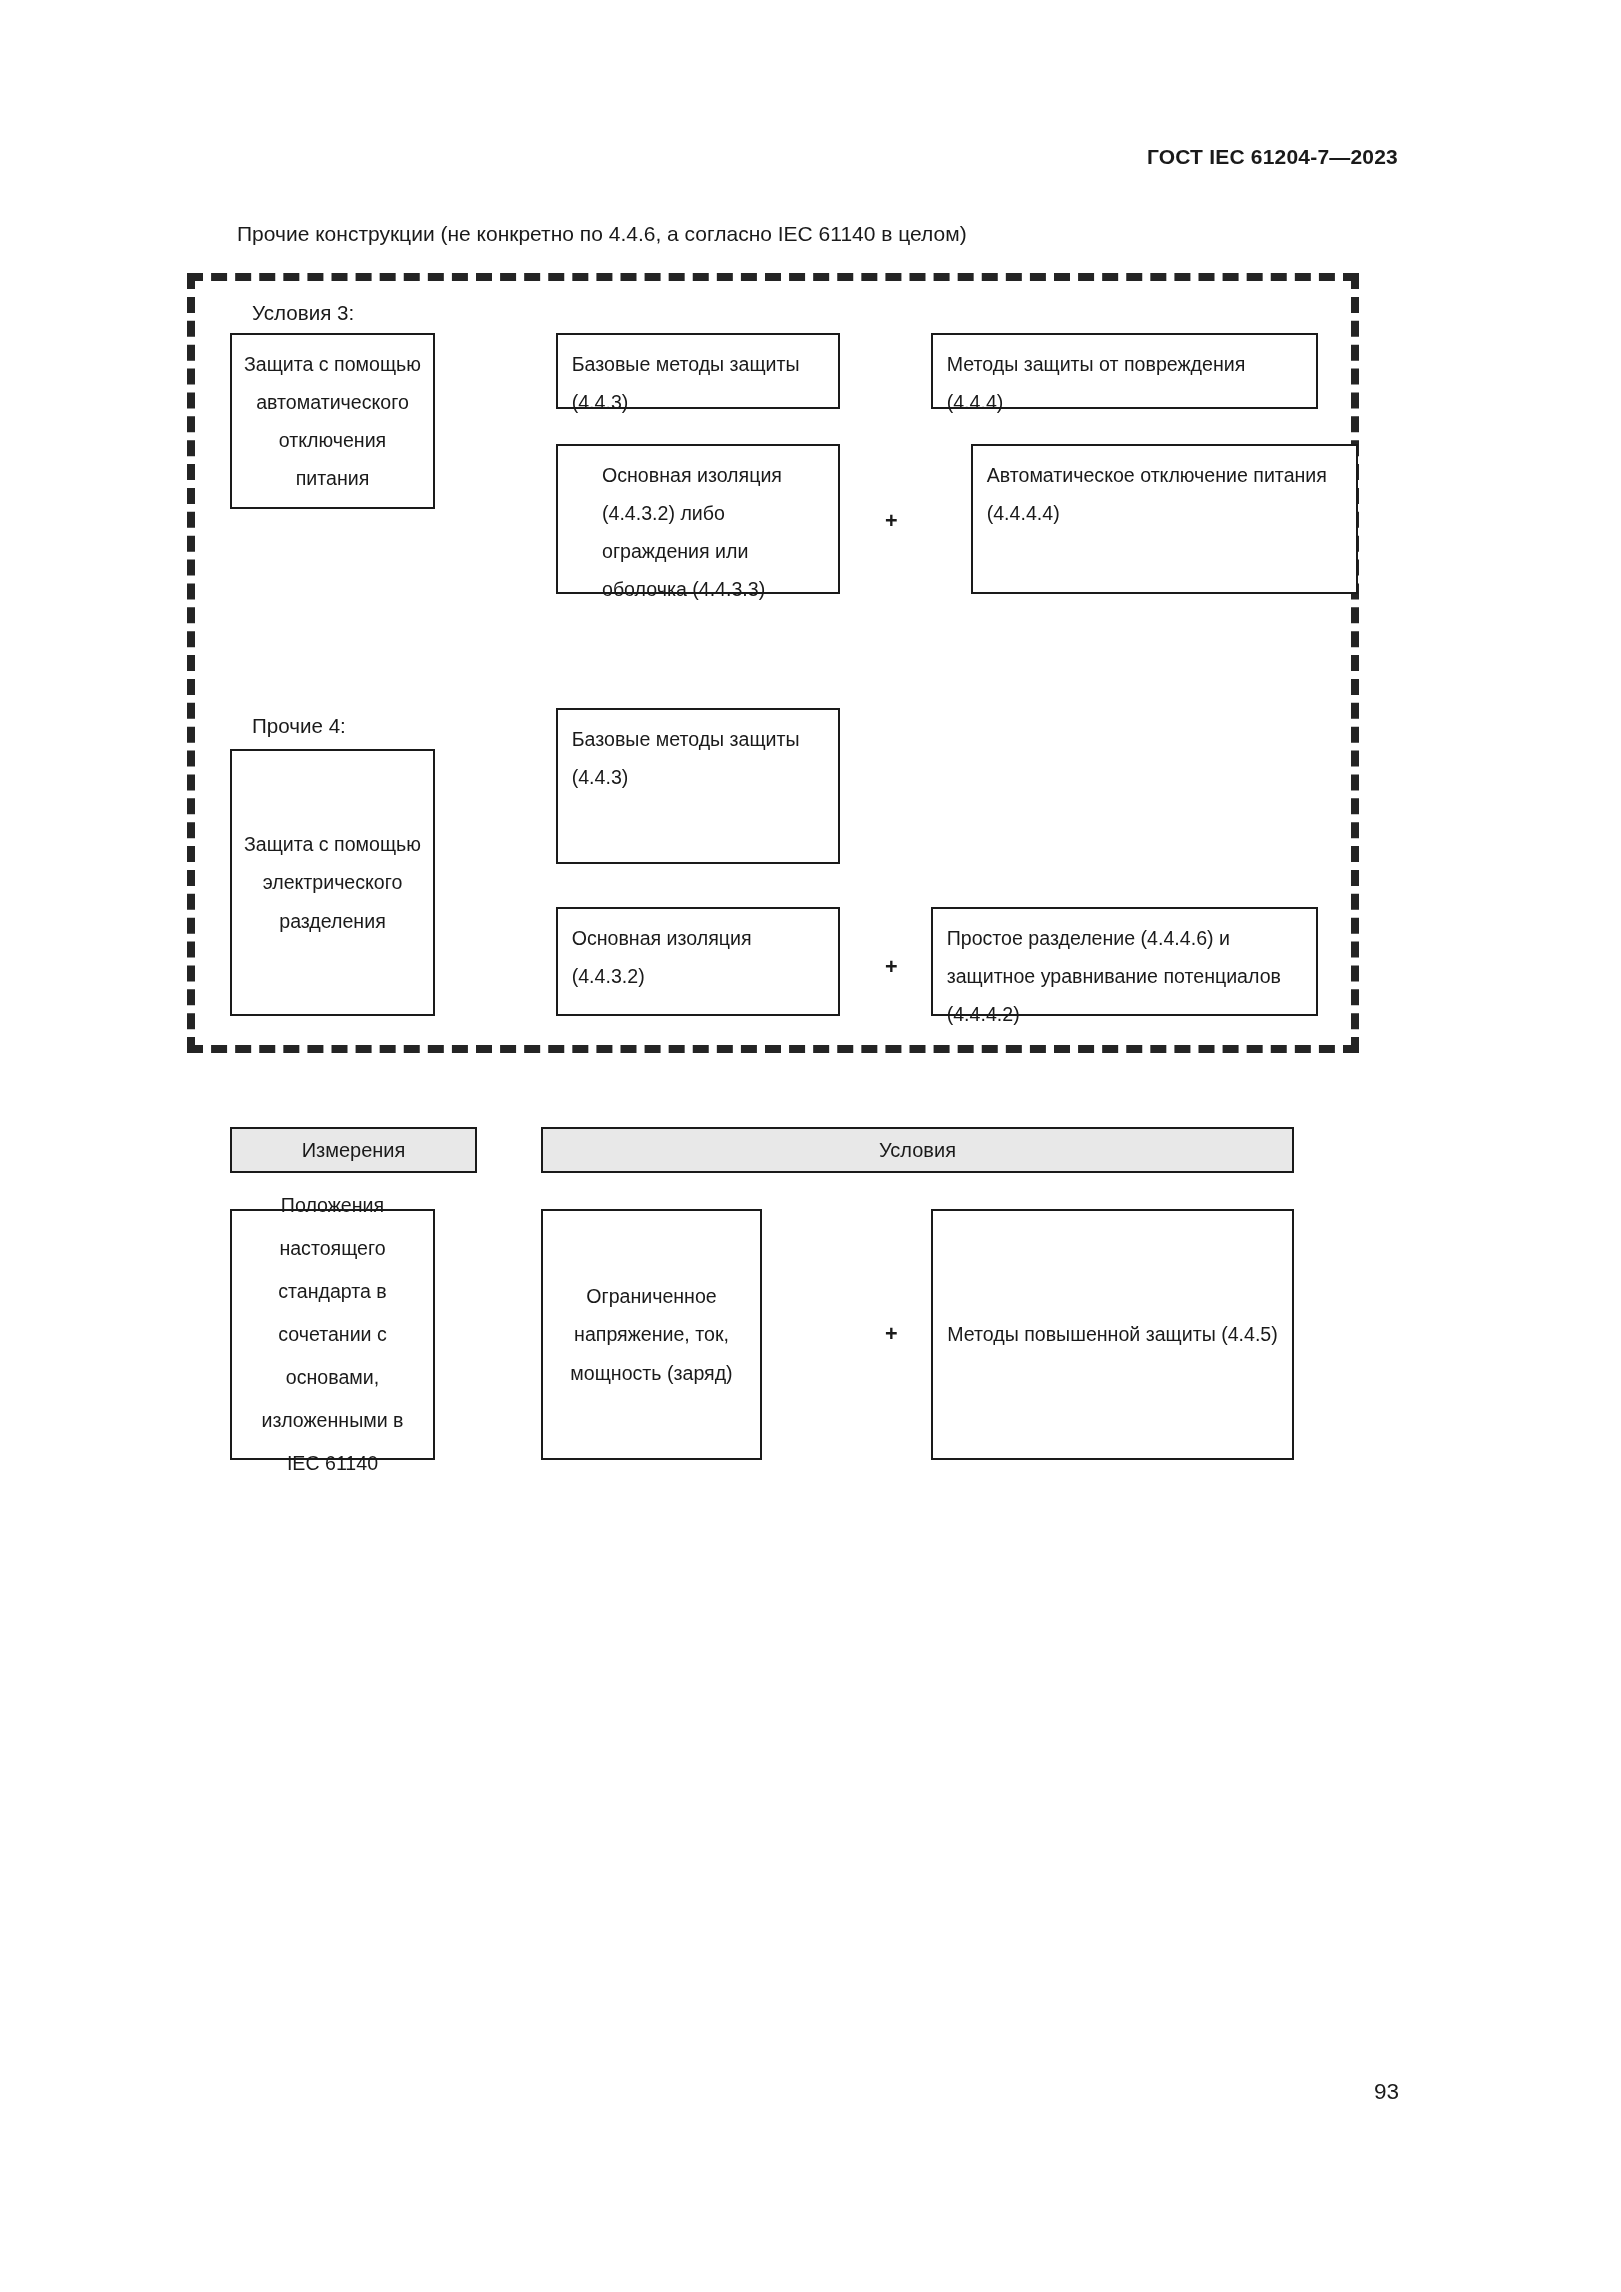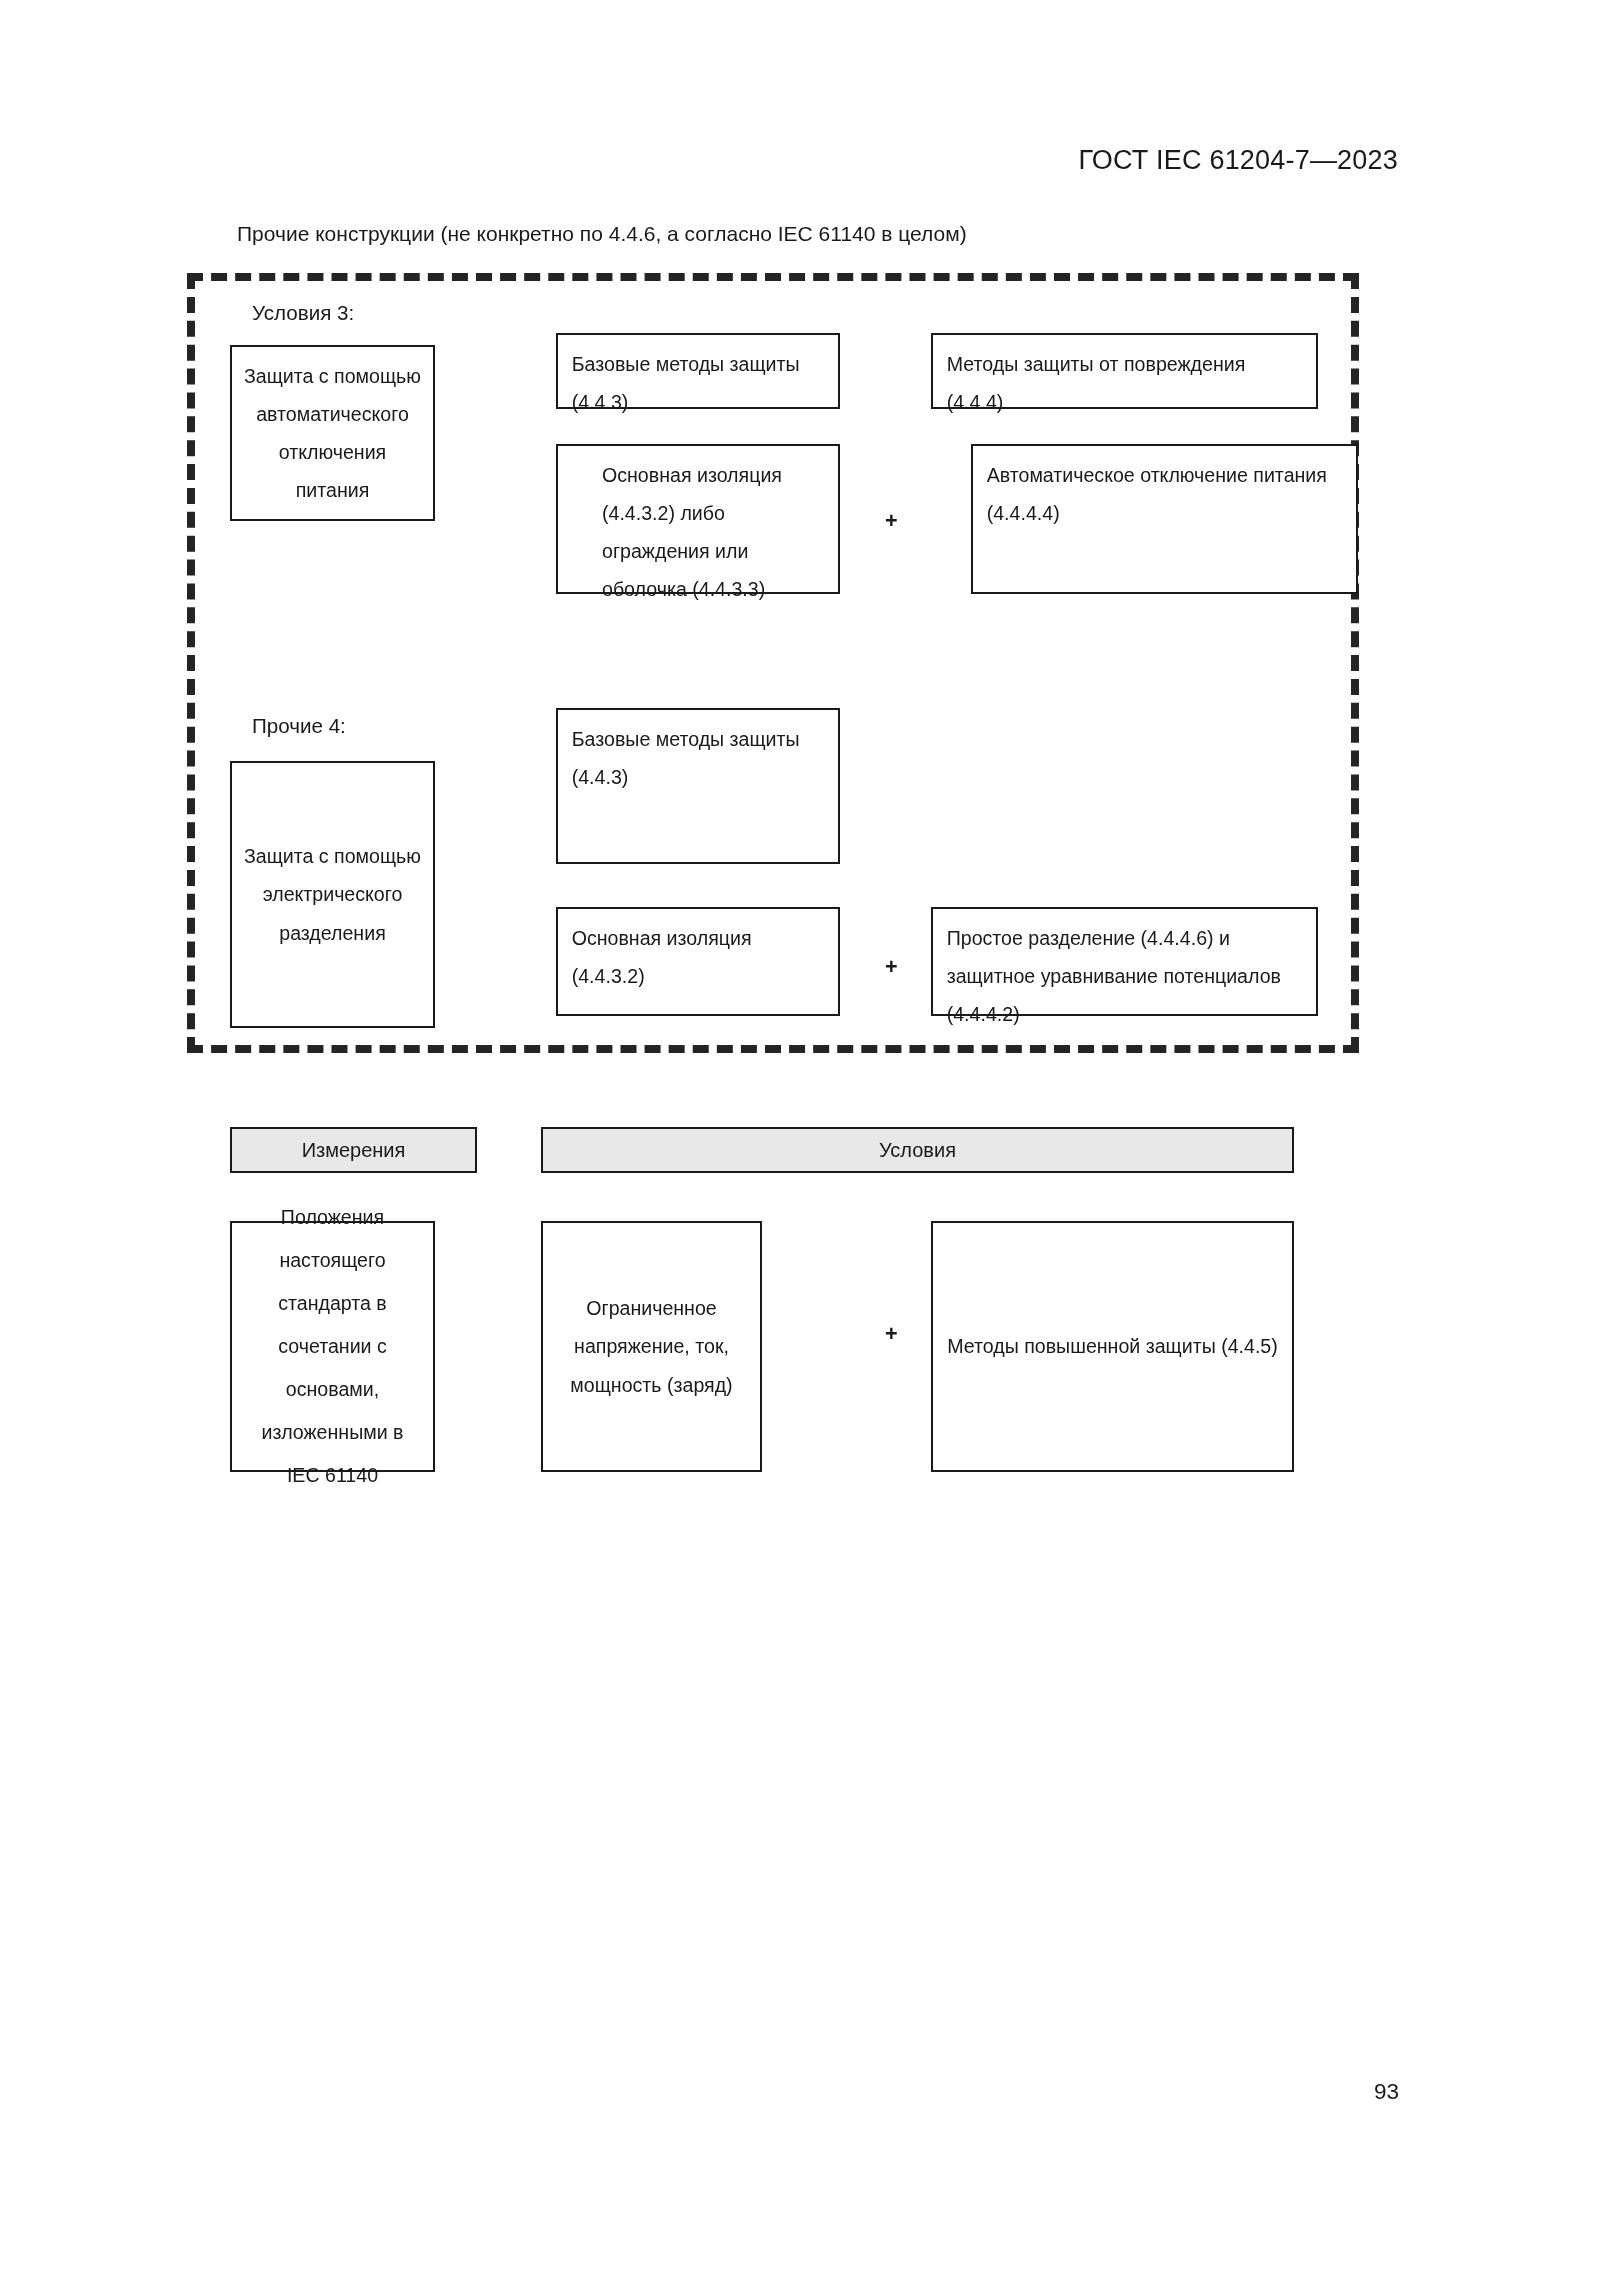--- a/index.html
+++ b/index.html
@@ -19,22 +19,22 @@
   .page {
     position: absolute;
     inset: 0;
   }
 
   
   .doc-header {
     position: absolute;
     top: 145px;
     right: 223px;
-    font-size: 27px;
-    font-weight: normal;
+    font-size: 21px;
+    font-weight: bold;
     letter-spacing: 0.2px;
     white-space: nowrap;
   }
 
   
   .caption {
     position: absolute;
     top: 222px;
     left: 237px;
     font-size: 21px;
@@ -62,21 +62,20 @@
     line-height: 1.95;
     padding: 9.8px 13.7px;
   }
   .fbox.center {
     display: flex;
     flex-direction: column;
     justify-content: center;
     align-items: center;
     text-align: center;
     padding: 9.8px 11.8px;
-    margin-top: 12px;
   }
   .fbox.topleft {
     text-align: left;
   }
 
   .example-label {
     position: absolute;
     font-size: 20.6px;
     white-space: nowrap;
   }

